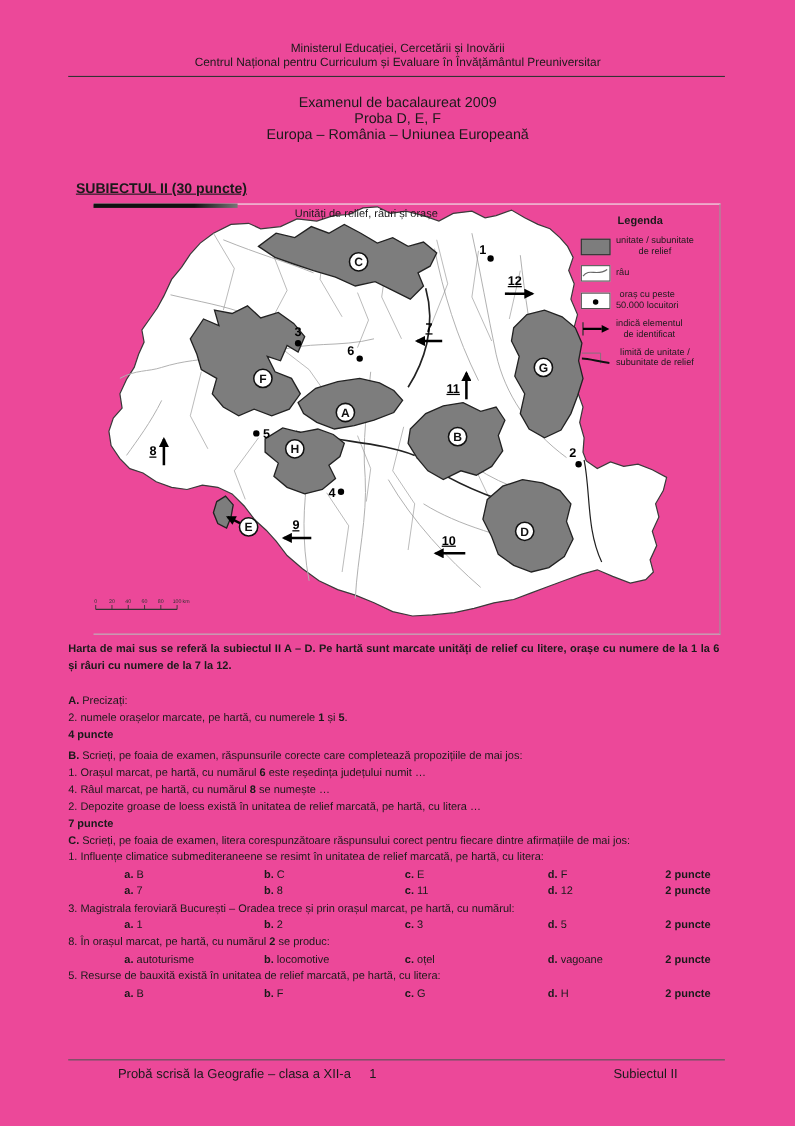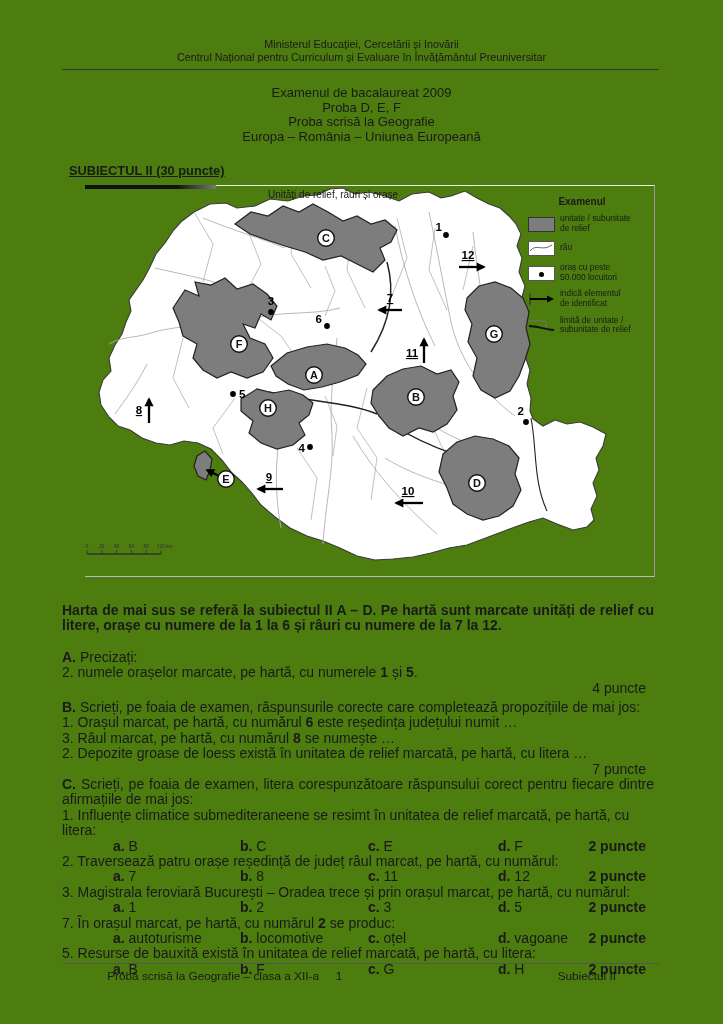--- a/index.html
+++ b/index.html
@@ -1,50 +1,50 @@
 <!DOCTYPE html>
 <html><head>
 <meta charset="utf-8">
 <style>
   html,body{margin:0;padding:0;background:#ffffff;}
-  .page{position:relative;width:723px;height:1024px;background:#4d7c0f;
+  .page{position:relative;width:723px;height:1024px;background:#ec4899;
         font-family:"Liberation Sans",sans-serif;color:#1a1a1a;overflow:hidden;}
 
   .hdr{position:absolute;top:38px;left:0;right:0;text-align:center;
        font-size:10.8px;line-height:13px;}
   .rule-top{position:absolute;top:69px;left:62px;width:597px;border-top:1.6px solid #333;}
   .title-block{position:absolute;top:86px;left:0;right:0;text-align:center;
        font-weight:normal;font-size:13px;line-height:14.6px;}
   .subject{position:absolute;top:163px;left:69px;font-weight:bold;font-size:12.8px;
        text-decoration:underline;}
 
   
   .map-frame{position:absolute;top:185px;left:85px;width:569px;height:390px;
        border-right:1px solid #999;border-bottom:1px solid #bbb;border-top:1px solid #eee;}
   .map-topbar{position:absolute;top:-1px;left:0;width:131px;height:4px;
        background:linear-gradient(to right,#111 70%,#777);}
   .map-frame svg{position:absolute;top:0;left:0;}
   .map-title{position:absolute;top:3px;left:158px;width:180px;text-align:center;
        font-size:10px;font-weight:normal;}
   .legend{position:absolute;top:10px;left:443px;width:124px;}
   .legend-title{text-align:center;font-size:10px;font-weight:bold;margin-bottom:7px;width:108px;}
-  .legend-item{display:flex;align-items:center;margin-bottom:7px;}
+  .legend-item{display:flex;align-items:center;margin-bottom:7px;text-align:center;}
   .legend-icon{flex:0 0 27px;height:16px;position:relative;margin-right:5px;}
   .legend-label{font-size:8.4px;line-height:9.6px;white-space:pre-line;}
   .sw-relief{position:absolute;top:1px;left:0;width:25px;height:13px;background:#7d7d7d;border:1px solid #333;}
   .sw-box{position:absolute;top:1px;left:0;width:25px;height:13px;border:1px solid #555;background:#fff;}
   .sw-dot{position:absolute;top:7px;left:11px;width:5px;height:5px;border-radius:50%;background:#000;}
 
   
   .content{position:absolute;top:583px;left:62px;width:592px;
-       font-size:14px;line-height:15.4px;margin-top:20px;}
+       font-size:10px;line-height:15.4px;}
   .content p{margin:0;}
   .intro{font-weight:bold;text-align:justify;margin-bottom:16px !important;}
   .just{text-align:justify;}
-  .points{text-align:right;padding-right:8px;font-weight:normal;}
+  .points{padding-right:8px;font-weight:bold;}
   .b-head{margin-top:4px !important;}
   .opts{position:relative;height:15.4px;}
   .opt{position:absolute;top:0;}
   .opt-a{left:51px;} .opt-b{left:178px;} .opt-c{left:306px;} .opt-d{left:436px;}
   .opt-points{position:absolute;top:0;right:8px;font-weight:bold;}
 
   .footer-rule{position:absolute;top:963px;left:62px;width:597px;border-top:1px solid #555;}
   .footer{position:absolute;top:969px;left:62px;width:592px;display:flex;
        font-size:11.8px;}
   .footer .f-left{flex:1;text-align:right;}
@@ -66,21 +66,20 @@
 
   <div class="hdr">
     <div>Ministerul Educației, Cercetării și Inovării</div>
     <div>Centrul Național pentru Curriculum și Evaluare în Învățământul Preuniversitar</div>
   </div>
   <div class="rule-top"></div>
 
   <div class="title-block">
     <div>Examenul de bacalaureat 2009</div>
     <div>Proba  D, E, F</div>
-    <div>Proba scrisă la Geografie</div>
     <div>Europa – România – Uniunea Europeană</div>
   </div>
 
   <div class="subject">SUBIECTUL II (30 puncte)</div>
 
   <div class="map-frame">
     <svg id="map-svg" width="569" height="390" viewBox="0 0 569 390">
       <defs>
         <marker id="ah" viewBox="0 0 10 10" refX="8" refY="5" markerWidth="4.6" markerHeight="4" orient="auto-start-reverse">
           <path d="M0,0 L10,5 L0,10 z" fill="#000"></path>
@@ -243,21 +242,21 @@
           <line x1="76" y1="364" x2="76" y2="368" stroke="#333" stroke-width="0.8"></line>
           <text x="76" y="362" text-anchor="middle" font-size="4.8" fill="#333">100</text>
           <text x="81" y="362" text-anchor="start" font-size="4.8" fill="#333">km</text>
         </g>
     </svg>
 
     <div class="map-topbar"></div>
     <div class="map-title">Unități de relief, râuri și orașe</div>
 
     <div class="legend">
-      <div class="legend-title">Examenul</div>
+      <div class="legend-title">Legenda</div>
 
       <div class="legend-item">
         <span class="legend-icon">
             <span class="sw-relief"></span>
           </span>
         <span class="legend-label">unitate / subunitate
 de relief</span>
       </div>
 
       <div class="legend-item">
@@ -307,51 +306,50 @@
 
   <div class="content">
     <p class="intro">Harta de mai sus se referă la subiectul II A – D. Pe hartă sunt marcate unități de relief cu litere, orașe cu numere de la 1 la 6 și râuri cu numere de la 7 la 12.</p>
 
     <p><b>A.</b><span> Precizați:</span></p>
     <p><span>2. numele orașelor marcate, pe hartă, cu numerele </span><b>1</b><span> și </span><b>5</b><span>.</span></p>
     <p class="points">4 puncte</p>
 
     <p class="b-head just"><b>B.</b><span> Scrieți, pe foaia de examen, răspunsurile corecte care completează propozițiile de mai jos:</span></p>
     <p><span>1. Orașul marcat, pe hartă, cu numărul </span><b>6</b><span> este reședința județului numit …</span></p>
-    <p><span>3. Râul marcat, pe hartă, cu numărul </span><b>8</b><span> se numește …</span></p>
+    <p><span>4. Râul marcat, pe hartă, cu numărul </span><b>8</b><span> se numește …</span></p>
     <p><span>2. Depozite groase de loess există în unitatea de relief marcată, pe hartă, cu litera …</span></p>
     <p class="points">7 puncte</p>
 
     <p class="just"><b>C.</b><span> Scrieți, pe foaia de examen, litera corespunzătoare răspunsului corect pentru fiecare dintre afirmațiile de mai jos:</span></p>
     <div id="c-questions">
         <p><span>1. Influențe climatice submediteraneene se resimt în unitatea de relief marcată, pe hartă, cu litera:</span></p>
         <div class="opts">
           <span class="opt opt-a"><b>a.</b> B</span>
           <span class="opt opt-b"><b>b.</b> C</span>
           <span class="opt opt-c"><b>c.</b> E</span>
           <span class="opt opt-d"><b>d.</b> F</span>
           <span class="opt-points">2 puncte</span>
         </div>
-        <p><span>2. Traversează patru orașe reședință de județ râul marcat, pe hartă, cu numărul:</span></p>
         <div class="opts">
           <span class="opt opt-a"><b>a.</b> 7</span>
           <span class="opt opt-b"><b>b.</b> 8</span>
           <span class="opt opt-c"><b>c.</b> 11</span>
           <span class="opt opt-d"><b>d.</b> 12</span>
           <span class="opt-points">2 puncte</span>
         </div>
         <p><span>3. Magistrala feroviară București – Oradea trece și prin orașul marcat, pe hartă, cu numărul:</span></p>
         <div class="opts">
           <span class="opt opt-a"><b>a.</b> 1</span>
           <span class="opt opt-b"><b>b.</b> 2</span>
           <span class="opt opt-c"><b>c.</b> 3</span>
           <span class="opt opt-d"><b>d.</b> 5</span>
           <span class="opt-points">2 puncte</span>
         </div>
-        <p><span>7. În orașul marcat, pe hartă, cu numărul </span><b>2</b><span> se produc:</span></p>
+        <p><span>8. În orașul marcat, pe hartă, cu numărul </span><b>2</b><span> se produc:</span></p>
         <div class="opts">
           <span class="opt opt-a"><b>a.</b> autoturisme</span>
           <span class="opt opt-b"><b>b.</b> locomotive</span>
           <span class="opt opt-c"><b>c.</b> oțel</span>
           <span class="opt opt-d"><b>d.</b> vagoane</span>
           <span class="opt-points">2 puncte</span>
         </div>
         <p><span>5. Resurse de bauxită există în unitatea de relief marcată, pe hartă, cu litera:</span></p>
         <div class="opts">
           <span class="opt opt-a"><b>a.</b> B</span>

